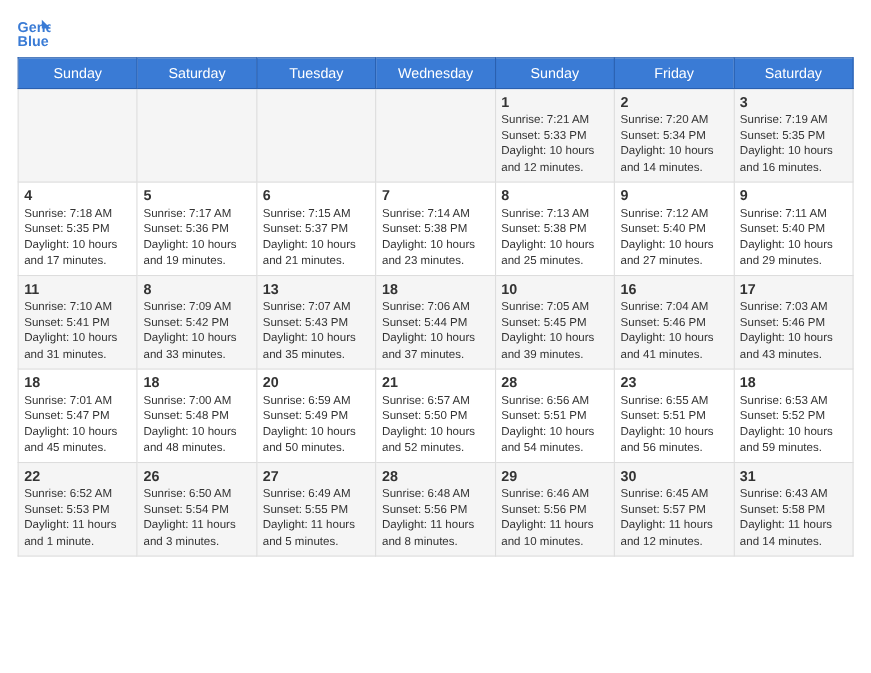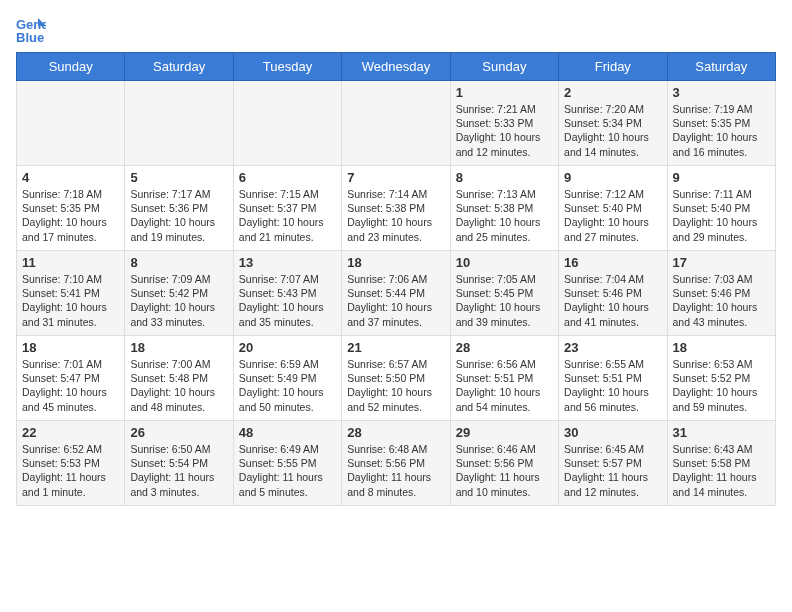--- a/index.html
+++ b/index.html
@@ -232,21 +232,21 @@
       <tr>
         <td>
           <span class="day-number">22</span>
           <div class="day-info">Sunrise: 6:52 AM<br>Sunset: 5:53 PM<br>Daylight: 11 hours<br>and 1 minute.</div>
         </td>
         <td>
           <span class="day-number">26</span>
           <div class="day-info">Sunrise: 6:50 AM<br>Sunset: 5:54 PM<br>Daylight: 11 hours<br>and 3 minutes.</div>
         </td>
         <td>
-          <span class="day-number">48</span>
+          <span class="day-number">27</span>
           <div class="day-info">Sunrise: 6:49 AM<br>Sunset: 5:55 PM<br>Daylight: 11 hours<br>and 5 minutes.</div>
         </td>
         <td>
           <span class="day-number">28</span>
           <div class="day-info">Sunrise: 6:48 AM<br>Sunset: 5:56 PM<br>Daylight: 11 hours<br>and 8 minutes.</div>
         </td>
         <td>
           <span class="day-number">29</span>
           <div class="day-info">Sunrise: 6:46 AM<br>Sunset: 5:56 PM<br>Daylight: 11 hours<br>and 10 minutes.</div>
         </td>

